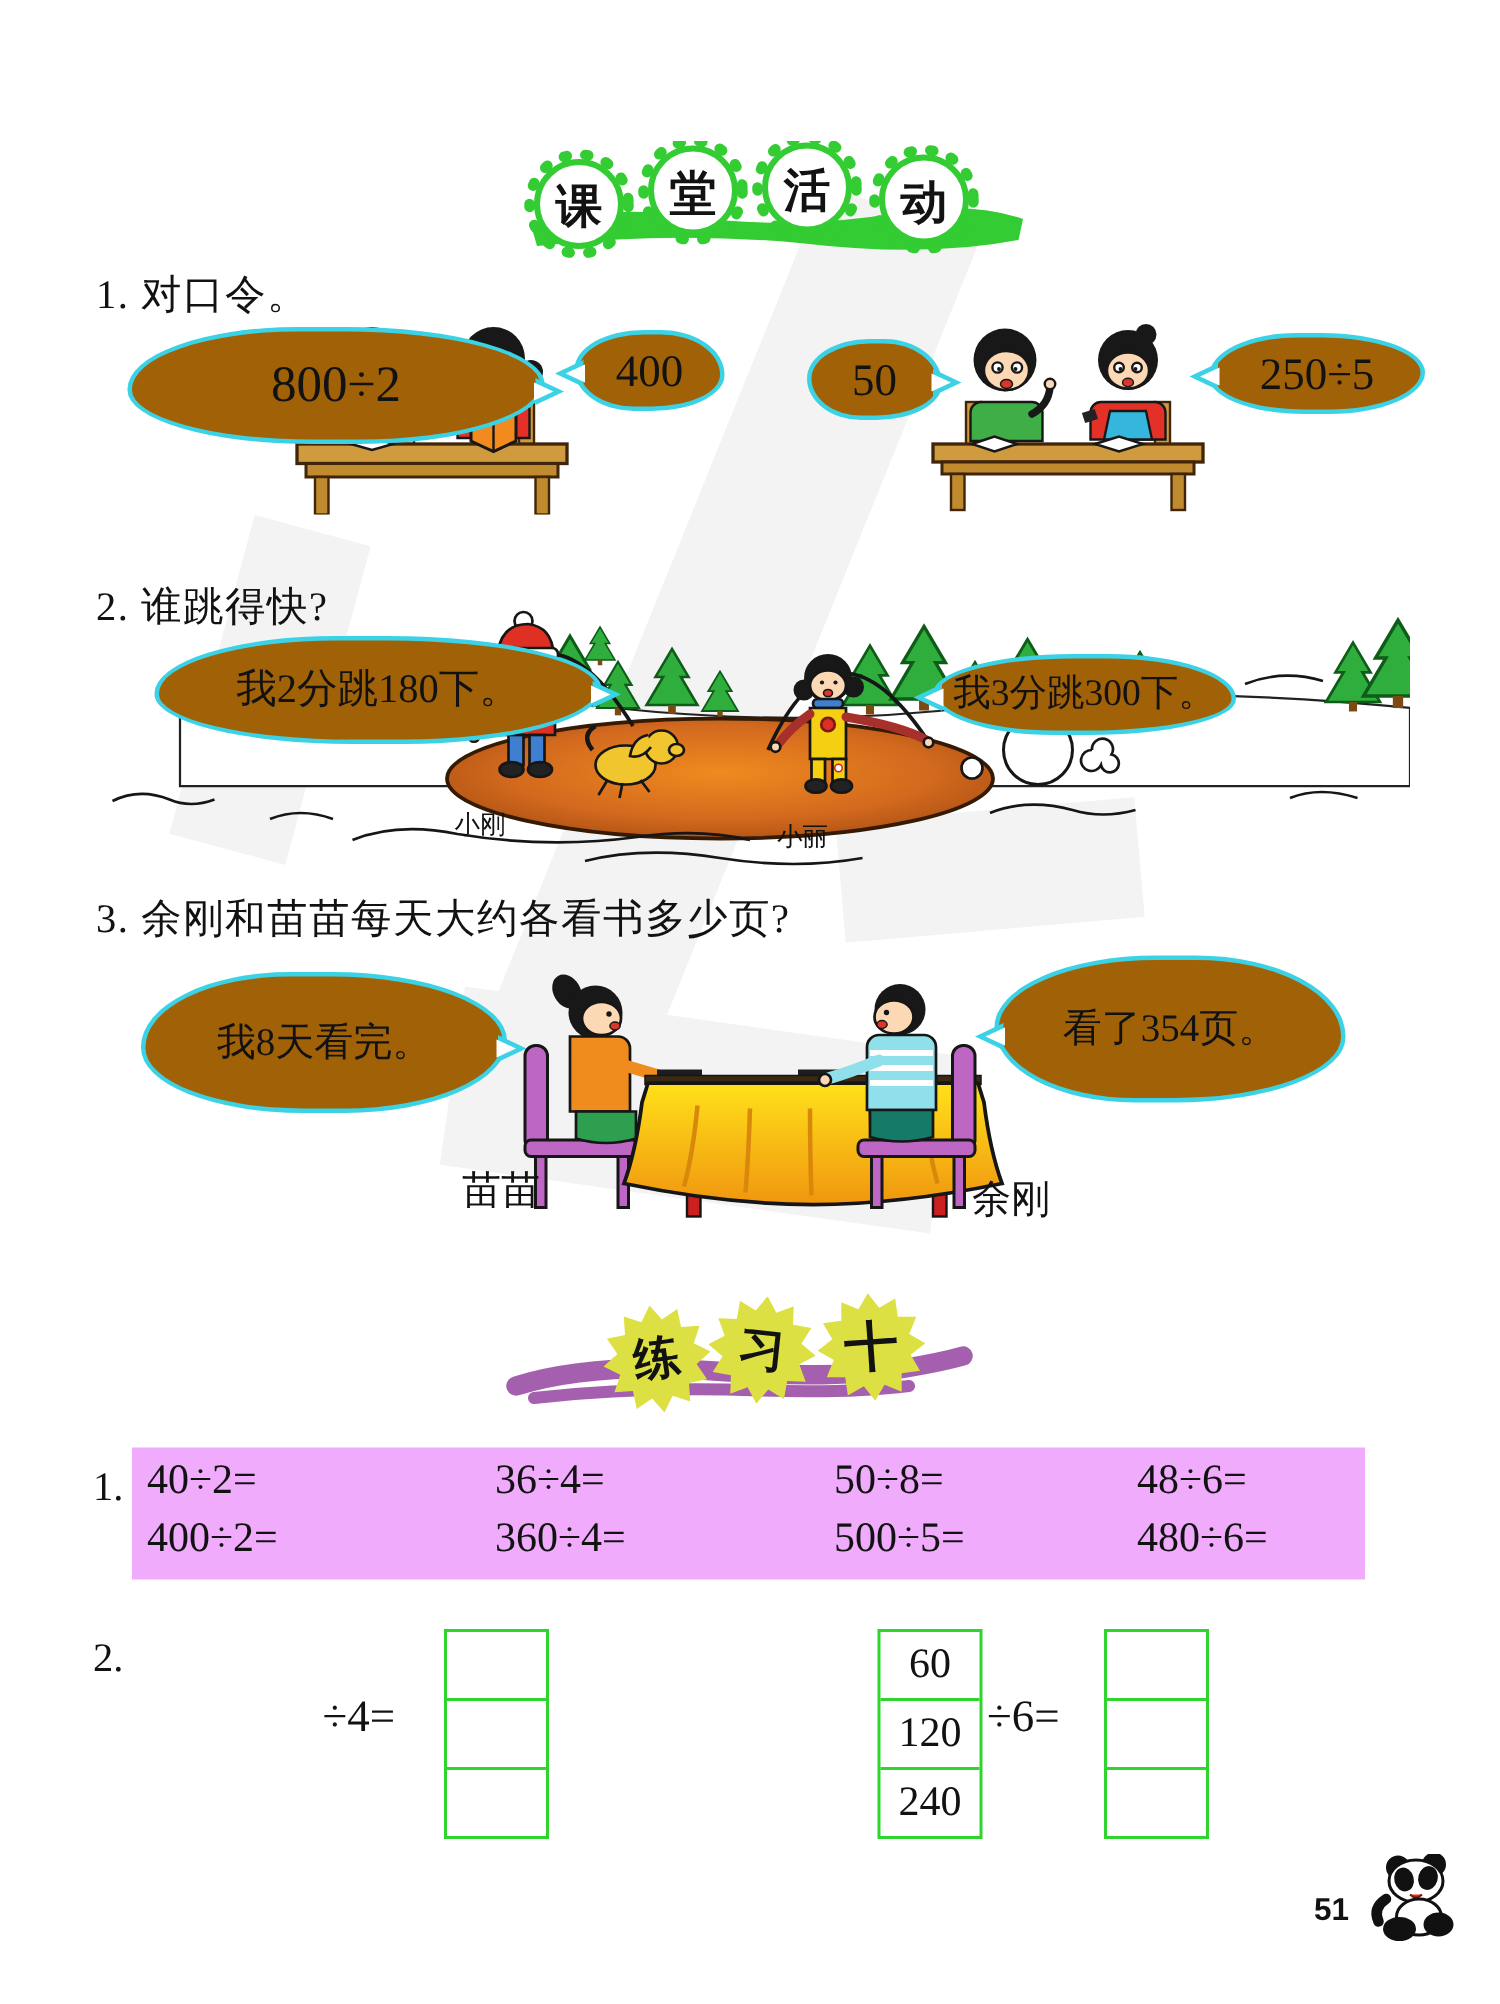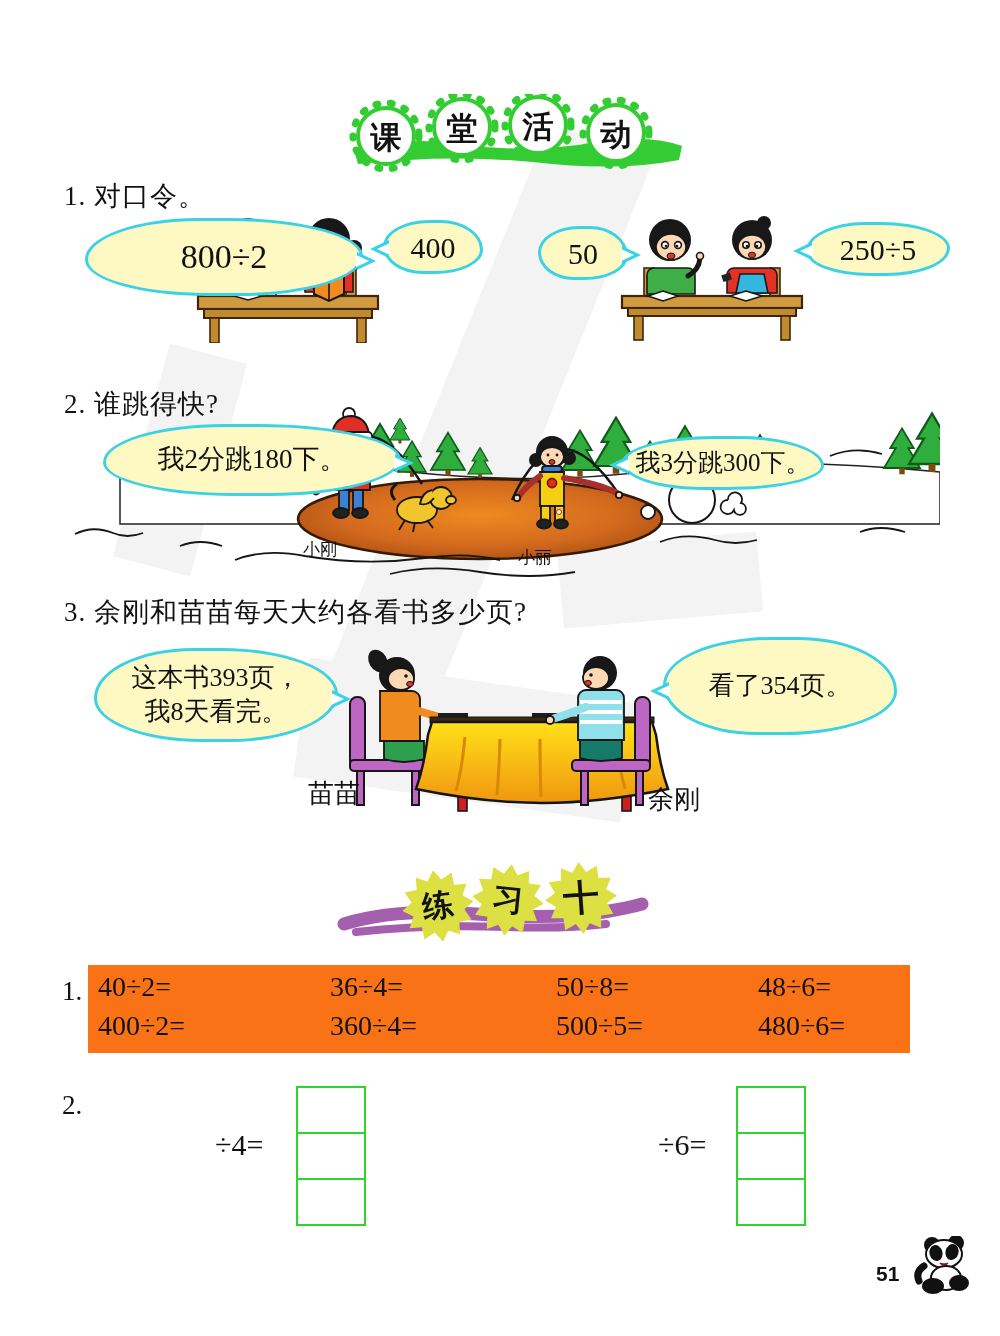--- a/index.html
+++ b/index.html
@@ -2,40 +2,40 @@
 <html><head>
 <meta charset="utf-8">
 <style>
   html,body{margin:0;padding:0}
   .page{position:relative;width:1000px;height:1336px;background:#fff;overflow:hidden;
         font-family:"Liberation Serif","DejaVu Serif",serif;color:#121212}
   .abs{position:absolute}
   .wm{position:absolute;background:#f3f3f4;pointer-events:none}
   .sec-title{position:absolute;font-size:27px;letter-spacing:1px;z-index:2}
   .hdr-char{position:absolute;width:64px;text-align:center;font-size:31px;font-weight:600;z-index:3}
-  .cloud{position:absolute;background:#fef9c3;border:3px solid #3bd2e6;display:flex;flex-direction:column;
+  .cloud{position:absolute;background:#a16207;border:3px solid #3bd2e6;display:flex;flex-direction:column;
          align-items:center;justify-content:center;text-align:center;line-height:1.3;z-index:4}
   .r1{border-radius:46% 54% 50% 50%/60% 55% 58% 52%}
   .r2{border-radius:52% 48% 55% 45%/55% 62% 50% 58%}
   .tr::before{content:"";position:absolute;right:-16px;top:55%;transform:translateY(-50%);
     border-top:9px solid transparent;border-bottom:9px solid transparent;border-left:19px solid #3bd2e6}
   .tr::after{content:"";position:absolute;right:-9px;top:55%;transform:translateY(-50%);
     border-top:6px solid transparent;border-bottom:6px solid transparent;border-left:13px solid #fff}
   .tl::before{content:"";position:absolute;left:-16px;top:55%;transform:translateY(-50%);
     border-top:9px solid transparent;border-bottom:9px solid transparent;border-right:19px solid #3bd2e6}
   .tl::after{content:"";position:absolute;left:-9px;top:55%;transform:translateY(-50%);
     border-top:6px solid transparent;border-bottom:6px solid transparent;border-right:13px solid #fff}
   .name-label{position:absolute;font-size:17px;z-index:3}
   .scene{position:absolute;z-index:1}
   .star{position:absolute;width:72px;height:72px;background:#dde042;display:flex;align-items:center;
         justify-content:center;font-size:31px;font-weight:600;z-index:2;
         clip-path:polygon(100% 50%,85.7% 59.6%,93.3% 75%,76.2% 76.2%,75% 93.3%,59.6% 85.7%,50% 100%,
         40.4% 85.7%,25% 93.3%,23.8% 76.2%,6.7% 75%,14.3% 59.6%,0% 50%,14.3% 40.4%,6.7% 25%,23.8% 23.8%,
         25% 6.7%,40.4% 14.3%,50% 0%,59.6% 14.3%,75% 6.7%,76.2% 23.8%,93.3% 25%,85.7% 40.4%)}
-  .ybox{position:absolute;left:88px;top:965px;width:822px;height:88px;background:#f97316;z-index:1}
+  .ybox{position:absolute;left:88px;top:965px;width:822px;height:88px;background:#f0abfc;z-index:1}
   .expr{position:absolute;font-size:28px}
   .exnum{position:absolute;font-size:27px;z-index:2}
   .vtable{position:absolute;width:66px;border:2.5px solid #2fd42f;background:#fff;z-index:2}
   .cell{height:44px;border-bottom:2.5px solid #2fd42f;display:flex;align-items:center;justify-content:center;font-size:28px}
   .cell:last-child{border-bottom:none}
   .op{position:absolute;font-size:30px;z-index:2}
   .pgnum{position:absolute;font-size:21px;font-weight:700;font-family:"Liberation Sans","DejaVu Sans",sans-serif}
 </style>
 </head>
 <body>
@@ -322,21 +322,20 @@
           <path d="M280,67 h42"></path>
           <path d="M280,77 h42"></path>
         </g>
       <path d="M286,62 Q266,70 252,74" stroke="#8fe0ea" stroke-width="8" fill="none" stroke-linecap="round"></path>
       <circle cx="250" cy="75" r="4" fill="#fcd8b4"></circle>
       <path d="M280,95 h42 v18 q-21,6 -42,0 z" fill="#157a68"></path>
     </g>
   </svg>
 
   <div class="cloud r1 tr" style="left:94px;top:648px;width:238px;height:88px;font-size:26px">
-    <span>这本书393页，</span>
     <span>我8天看完。</span>
   </div>
   <div class="cloud r2 tl" style="left:663px;top:637px;width:228px;height:92px;font-size:26px">
     <span>看了354页。</span>
   </div>
   <span class="name-label" style="left:308px;top:776px;font-size:26px">苗苗</span>
   <span class="name-label" style="left:648px;top:782px;font-size:26px">余刚</span>
 
   <div class="star" style="left:402px;top:870px;transform:rotate(-8deg)">
     <span>练</span>
@@ -366,20 +365,25 @@
 
   <span class="exnum" style="left:62px;top:1090px">2.</span>
 
   <span class="op" style="left:215px;top:1128px">÷4=</span>
   <div class="vtable" style="left:296px;top:1086px">
     <div class="cell"></div>
     <div class="cell"></div>
     <div class="cell"></div>
   </div>
 
+  <div class="vtable" style="left:585px;top:1086px">
+    <div class="cell">60</div>
+    <div class="cell">120</div>
+    <div class="cell">240</div>
+  </div>
   <span class="op" style="left:658px;top:1128px">÷6=</span>
   <div class="vtable" style="left:736px;top:1086px">
     <div class="cell"></div>
     <div class="cell"></div>
     <div class="cell"></div>
   </div>
 
   <span class="pgnum" style="left:876px;top:1262px">51</span>
   <svg class="abs" style="left:910px;top:1236px" width="70" height="64" viewBox="0 0 70 64">
     <g stroke="#111" stroke-width="2">

